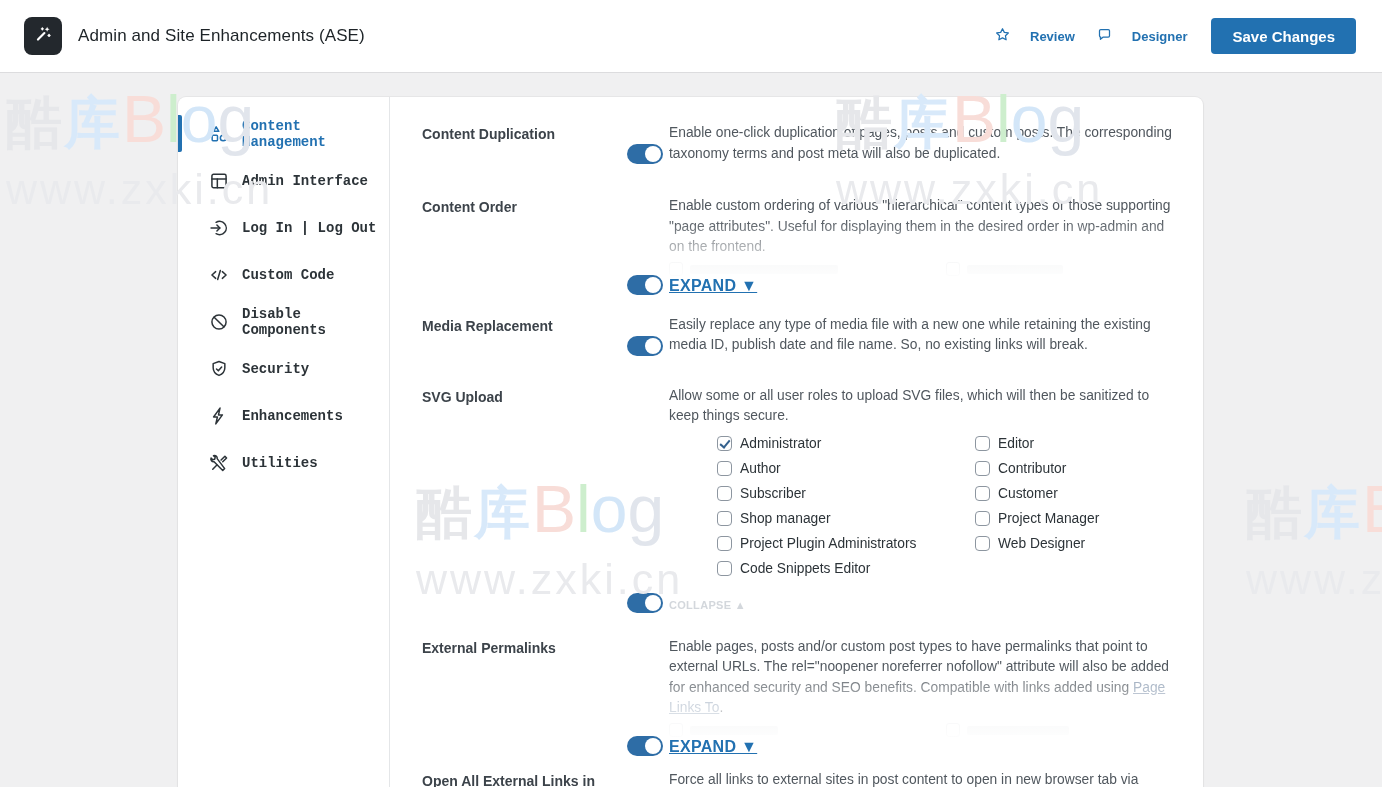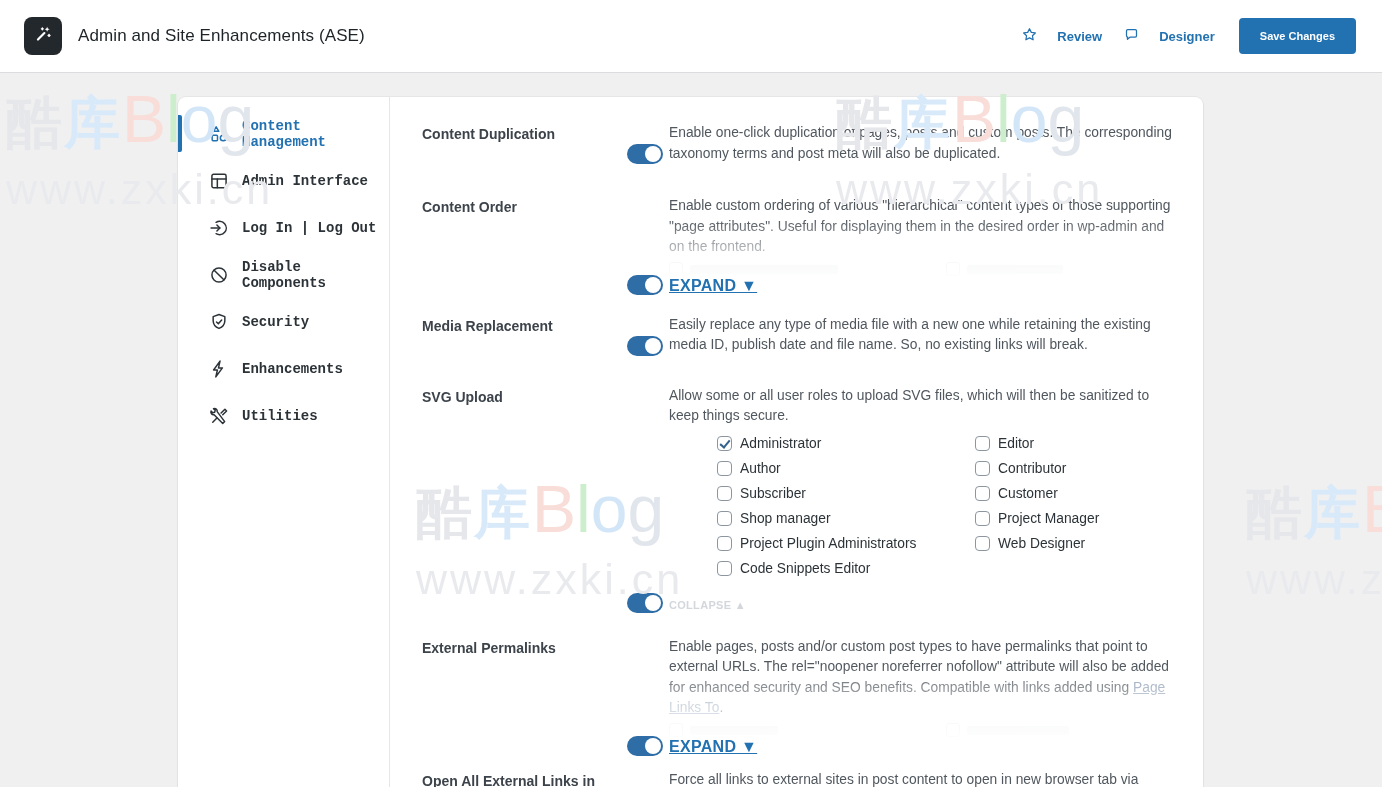--- a/index.html
+++ b/index.html
@@ -8,21 +8,21 @@
 
   
   .topbar { position:absolute; left:0; top:0; width:1382px; height:73px; background:#ffffff;
     border-bottom:1px solid #dcdcde; display:flex; align-items:center; padding:0 26px 0 24px; z-index:10; }
   .logo { width:38px; height:38px; background:#23282d; border-radius:8px; display:flex;
     align-items:center; justify-content:center; flex:0 0 auto; }
   .app-title { margin-left:16px; font-size:17px; color:#1d2327; font-weight:500; letter-spacing:.1px; }
   .topbar-actions { margin-left:auto; display:flex; align-items:center; gap:22px; }
   .top-link { display:flex; align-items:center; gap:20px; color:#2271b1; font-size:13px;
     font-weight:600; text-decoration:none; cursor:pointer; }
-  .save-btn { background:#2271b1; color:#fff; font-size:11px; font-weight:700; border:none;
+  .save-btn { background:#2271b1; color:#fff; font-size:15px; font-weight:700; border:none;
     border-radius:4px; padding:0 21px; height:36px; cursor:pointer; margin-left:2px; }
 
   
   .card { position:absolute; left:178px; top:97px; width:1025px; height:720px; background:#ffffff;
     border-radius:8px; box-shadow:0 0 0 1px rgba(0,0,0,.035), 0 1px 3px rgba(0,0,0,.05);
     display:flex; z-index:1; }
 
   
   .side-nav { width:212px; flex:0 0 212px; border-right:1px solid #e4e6e8; padding-top:13px; }
   .nav-item { position:relative; height:47px; display:flex; align-items:center; gap:13px;
@@ -152,20 +152,30 @@
             <path d="M8.5 5.2a8 8 0 1 1 0 13.6"></path>
             <line x1="2.5" y1="12" x2="13" y2="12"></line>
             <polyline points="9.5 8.5 13 12 9.5 15.5"></polyline>
           </svg>
       </span>
       <span class="nav-label">Log In | Log Out</span>
     </div>
     <div class="nav-item">
       <span class="nav-ico">
         <svg width="20" height="20" viewBox="0 0 24 24">
+            <polyline points="8 8 3.5 12 8 16"></polyline>
+            <line x1="13.6" y1="6.5" x2="10.4" y2="17.5"></line>
+            <polyline points="16 8 20.5 12 16 16"></polyline>
+          </svg>
+      </span>
+      <span class="nav-label">Custom Code</span>
+    </div>
+    <div class="nav-item">
+      <span class="nav-ico">
+        <svg width="20" height="20" viewBox="0 0 24 24">
             <circle cx="12" cy="12" r="8.5"></circle>
             <line x1="6.2" y1="6.2" x2="17.8" y2="17.8"></line>
           </svg>
       </span>
       <span class="nav-label">Disable Components</span>
     </div>
     <div class="nav-item">
       <span class="nav-ico">
         <svg width="20" height="20" viewBox="0 0 24 24">
             <path d="M12 3l7 2.6v4.9c0 4.6-3 7.6-7 9.2-4-1.6-7-4.6-7-9.2V5.6z"></path>

